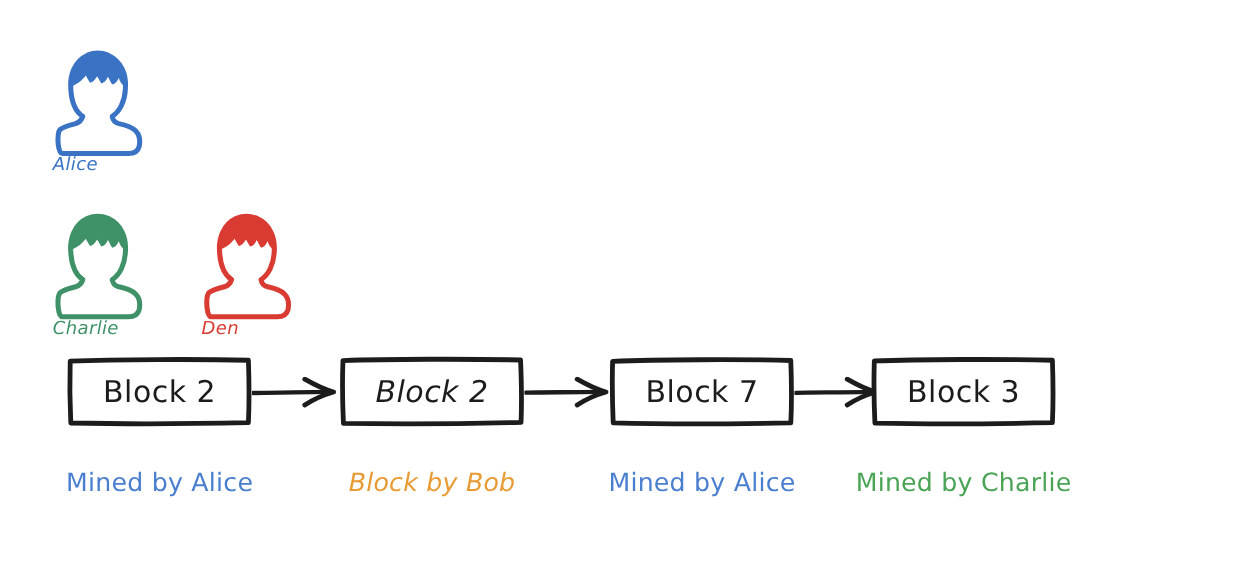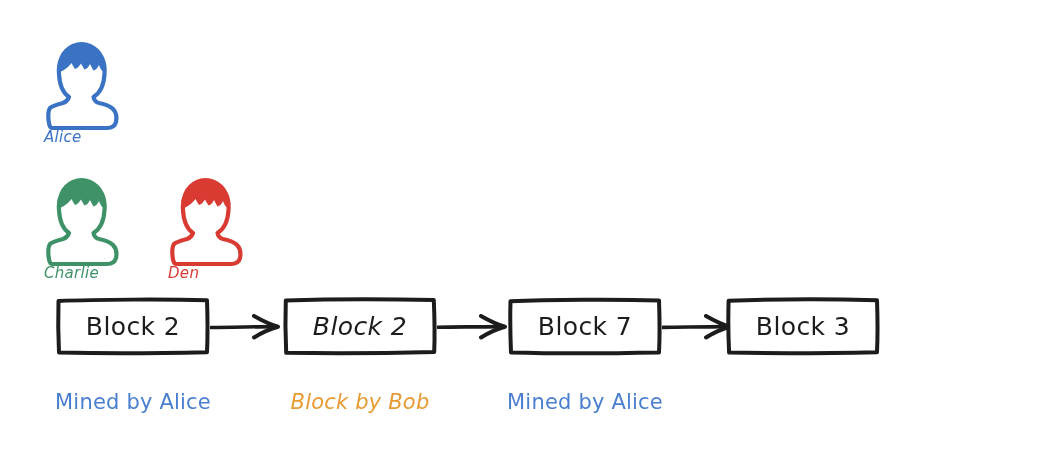--- a/index.html
+++ b/index.html
@@ -235,16 +235,17 @@
     </div>
 
     <div class="block-node" id="block-node-3">
       <div class="block-box">
         <svg width="156" height="60" viewBox="0 0 156 60" xmlns="http://www.w3.org/2000/svg">
           <path d="M3.6 4.8 C3.1 21.5 3.3 40 4.1 56.6 C41 57.4 111 57.1 152 56.2
                    C152.8 39 152.6 20.8 152 4.2 C111 3.2 41 3.4 3.6 4.8 Z" stroke="#1c1c1c" stroke-width="4" fill="#ffffff" stroke-linejoin="round"></path>
         </svg>
         <div class="block-label">Block 3</div>
       </div>
+      <div class="block-caption" style="color:#4BA455">Mined by Charlie</div>
     </div>
 
   </div>
 </div>
 
 </body></html>

